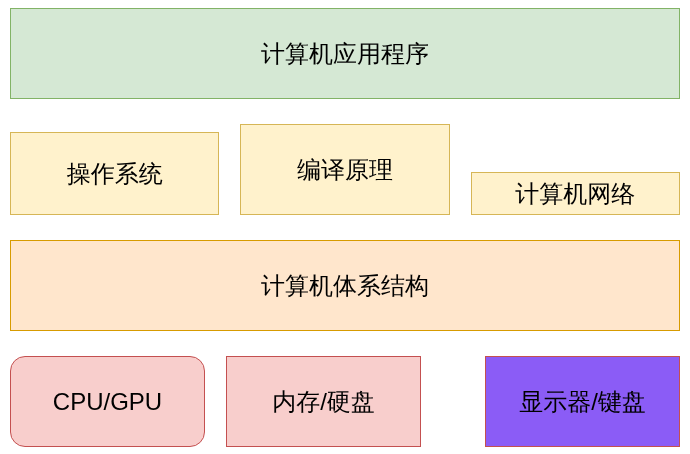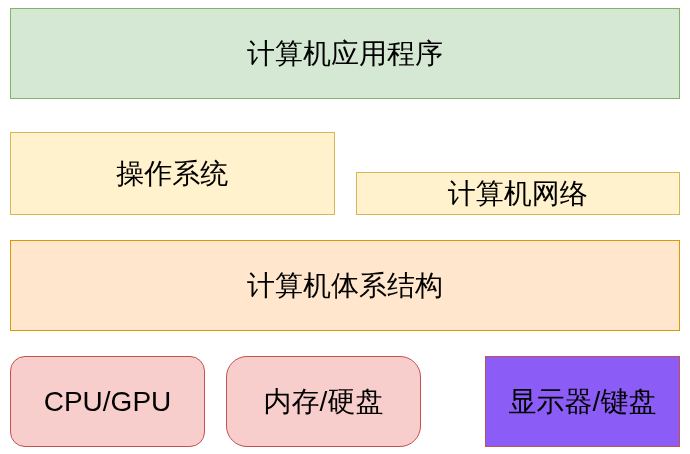--- a/index.html
+++ b/index.html
@@ -28,21 +28,21 @@
     flex: 1;
     min-height: 0;
   }
   .box {
     flex: 1;
     box-sizing: border-box;
     border: 1px solid #000;
     display: flex;
     align-items: center;
     justify-content: center;
-    font-size: 28px;
+    font-size: 24px;
     line-height: 1;
     color: #000000;
     text-align: center;
     white-space: nowrap;
   }
 </style>
 </head>
 <body>
 
 <div class="diagram">
@@ -50,36 +50,39 @@
   <div class="row">
     <div class="box" style="background: rgb(213, 232, 212); border-color: rgb(130, 179, 102);">
       <span>计算机应用程序</span>
     </div>
   </div>
 
   <div class="row">
     <div class="box" style="background: rgb(255, 242, 204); border-color: rgb(214, 182, 86); margin-top: 8px;">
       <span>操作系统</span>
     </div>
+    <div class="box" style="background: rgb(255, 242, 204); border-color: rgb(214, 182, 86);">
+      <span>编译原理</span>
+    </div>
     <div class="box" style="background: rgb(255, 242, 204); border-color: rgb(214, 182, 86); margin-top: 48px;">
       <span>计算机网络</span>
     </div>
   </div>
 
   <div class="row">
     <div class="box" style="background: rgb(255, 230, 204); border-color: rgb(215, 155, 0);">
       <span>计算机体系结构</span>
     </div>
   </div>
 
   <div class="row">
     <div class="box" style="background: rgb(248, 206, 204); border-color: rgb(196, 80, 80); border-radius: 15px;">
       <span>CPU/GPU</span>
     </div>
-    <div class="box" style="background: rgb(248, 206, 204); border-color: rgb(196, 80, 80); border-radius: 21px;">
+    <div class="box" style="background: rgb(248, 206, 204); border-color: rgb(196, 80, 80);">
       <span>内存/硬盘</span>
     </div>
     <div class="box" style="background: #8b5cf6; border-color: rgb(196, 80, 80); margin-left: 43px;">
       <span>显示器/键盘</span>
     </div>
   </div>
 
 </div>
 
 </body></html>

